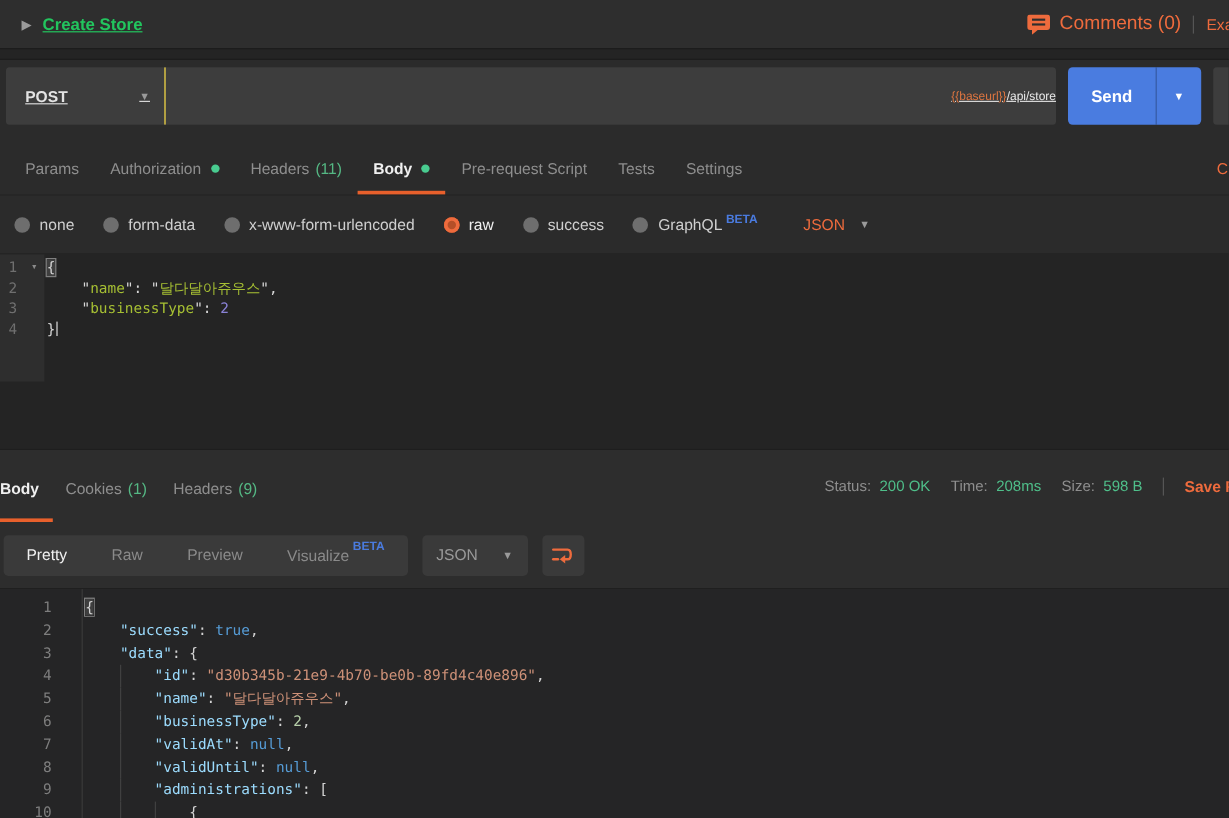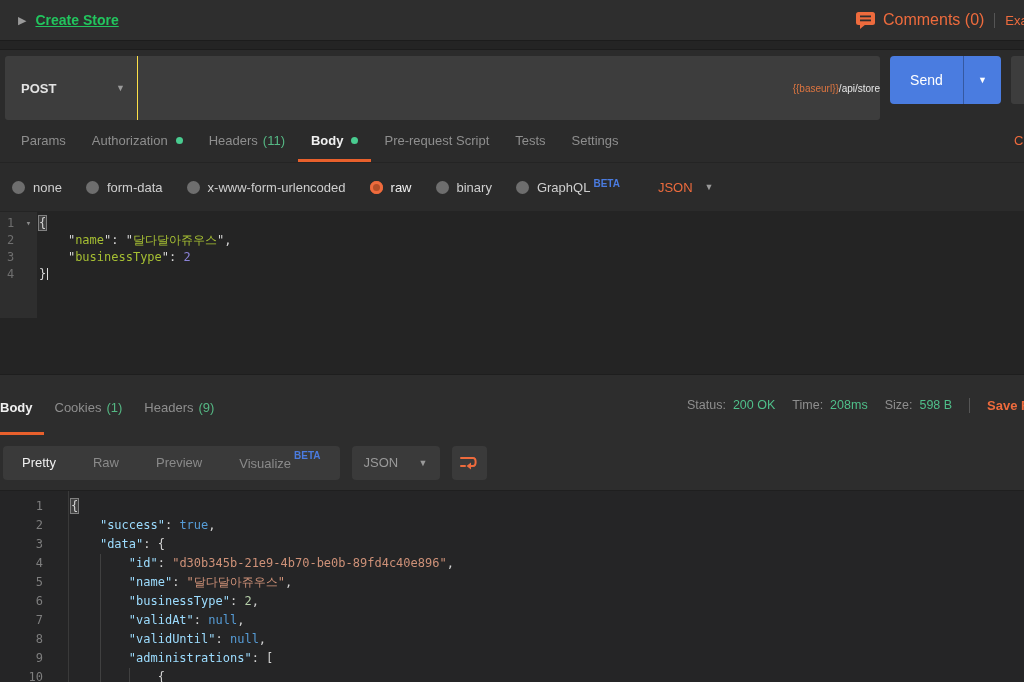--- a/index.html
+++ b/index.html
@@ -12,29 +12,29 @@
   .hdr .collapse { color:#9a9a9a; font-size:11px; margin-right:9px; cursor:pointer; }
   .hdr .title { color:#22c55e; font-weight:bold; font-size:14px;text-decoration:underline; }
   .hdr-right { position:absolute; left:856px; top:0; height:40px; display:flex; align-items:center; gap:10px; white-space:nowrap; }
   .hdr-right .comments { display:flex; align-items:center; gap:8px; color:#ee6b3d; font-size:16px; cursor:pointer; }
   .vsep { width:1px; height:15px; background:#555; display:inline-block; }
   .examples { color:#ee6b3d; font-size:13px; cursor:pointer; }
   .gap-band { height:10px; background:#242424; border-top:1px solid #1c1c1c; border-bottom:1px solid #1c1c1c; }
 
   
   .req-bar { height:68px; padding:6px 0 0 5px; display:flex; align-items:flex-start; background:#2b2b2b; }
-  .method-url { display:flex; height:64px; flex:0 0 875px; background:#3d3d3d; border-radius:3px; overflow:hidden; }
+  .method-url { display:flex; height:48px; flex:0 0 875px; background:#3d3d3d; border-radius:3px; overflow:hidden;text-decoration:underline; }
   .method { width:132px; display:flex; align-items:center; padding:0 12px 0 16px; cursor:pointer; }
   .method .m-label { color:#e3e3e3; font-weight:bold; font-size:13px; }
   .method .chev { margin-left:auto; color:#9a9a9a; font-size:9px; }
   .url { flex:1; border-left:1px solid #fde047; display:flex; align-items:center; padding-left:12px; font-size:10px; cursor:text;justify-content:flex-end; }
   .url .var { color:#dd7540; }
   .url .path { color:#e8e8e8; }
   .send { margin-left:10px; width:118px; height:48px; background:#4a7ce0; border-radius:4px; display:flex; color:#fff; cursor:pointer; overflow:hidden; }
-  .send .send-label { flex:1; display:flex; align-items:center; justify-content:center; font-size:14px; font-weight:normal;text-align:right; }
+  .send .send-label { flex:1; display:flex; align-items:center; justify-content:center; font-size:14px; font-weight:bold;text-align:right; }
   .send .send-chev { width:38px; border-left:1px solid rgba(0,0,0,.28); display:flex; align-items:center; justify-content:center; font-size:9px; }
   .partial-save { margin-left:10px; width:14px; height:48px; background:#3d3d3d; border-radius:3px 0 0 3px; cursor:pointer; }
 
   
   .req-tabs { height:45px; display:flex; align-items:stretch; padding:0 8px; border-bottom:1px solid #242424; position:relative; }
   .tab { display:flex; align-items:center; padding:0 13px; font-size:13px; color:#8e8e8e; position:relative; cursor:pointer; white-space:nowrap; }
   .tab .tab-count { color:#55b884; margin-left:5px; }
   .tab .tab-dot { width:7px; height:7px; border-radius:50%; background:#49cc90; margin-left:8px; }
   .tab.active { color:#f0f0f0; font-weight:bold; }
   .tab.active::after { content:""; position:absolute; left:0; right:0; bottom:0; height:3px; background:#e8602c; }
@@ -189,21 +189,21 @@
       <label class="radio-item">
         <span class="radio"></span>
         <span class="radio-label">x-www-form-urlencoded</span>
       </label>
       <label class="radio-item selected">
         <span class="radio on"></span>
         <span class="radio-label">raw</span>
       </label>
       <label class="radio-item">
         <span class="radio"></span>
-        <span class="radio-label">binary</span>
+        <span class="radio-label">success</span>
       </label>
       <label class="radio-item">
         <span class="radio"></span>
         <span class="radio-label">GraphQL</span>
         <sup class="beta">BETA</sup>
       </label>
       <div class="lang-select">
         <span class="lang-val">JSON</span>
         <span class="chev">▼</span>
       </div>

